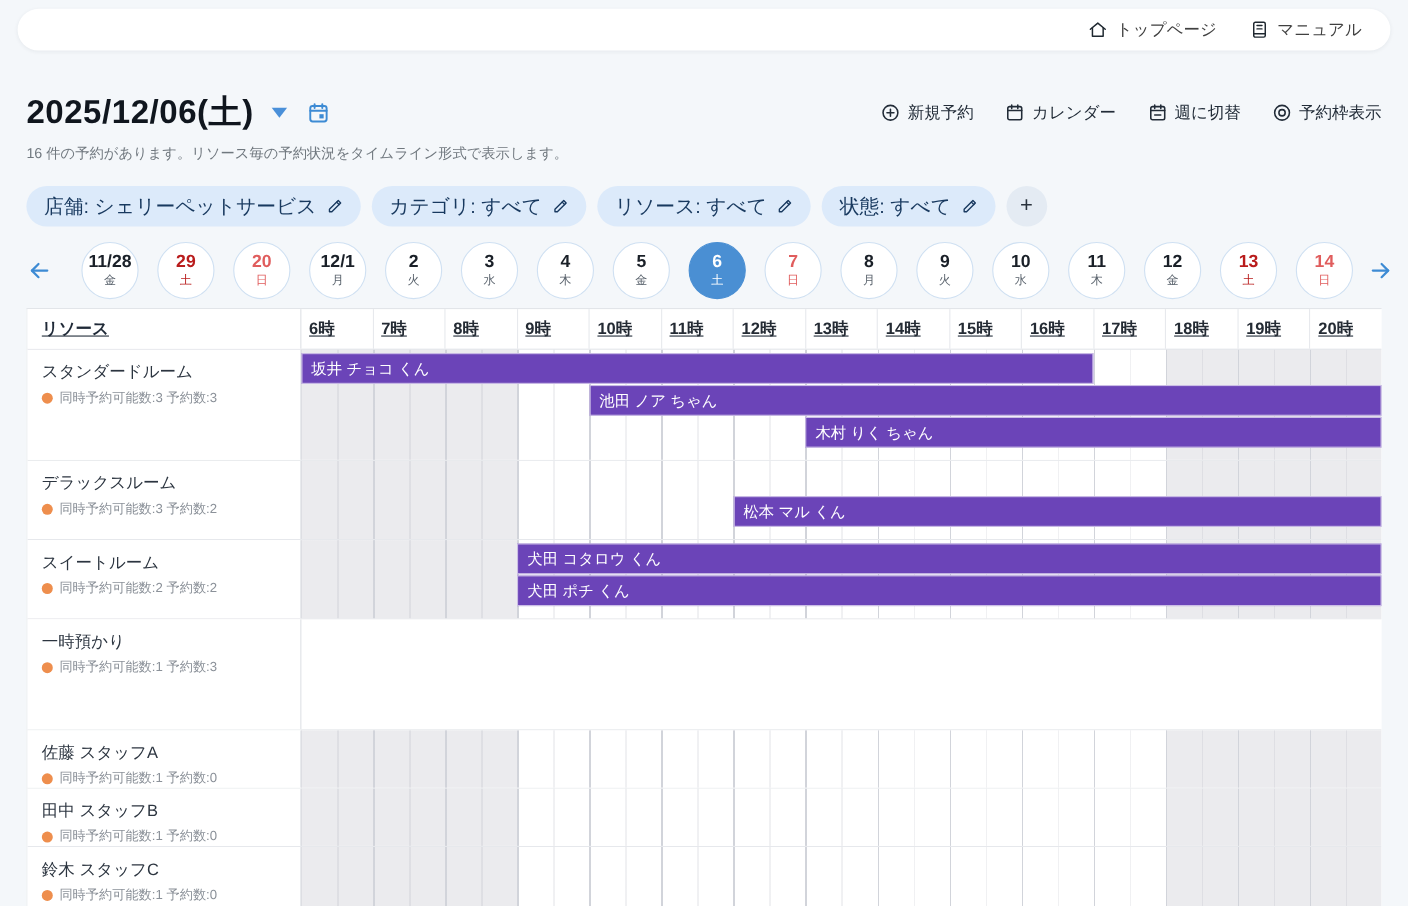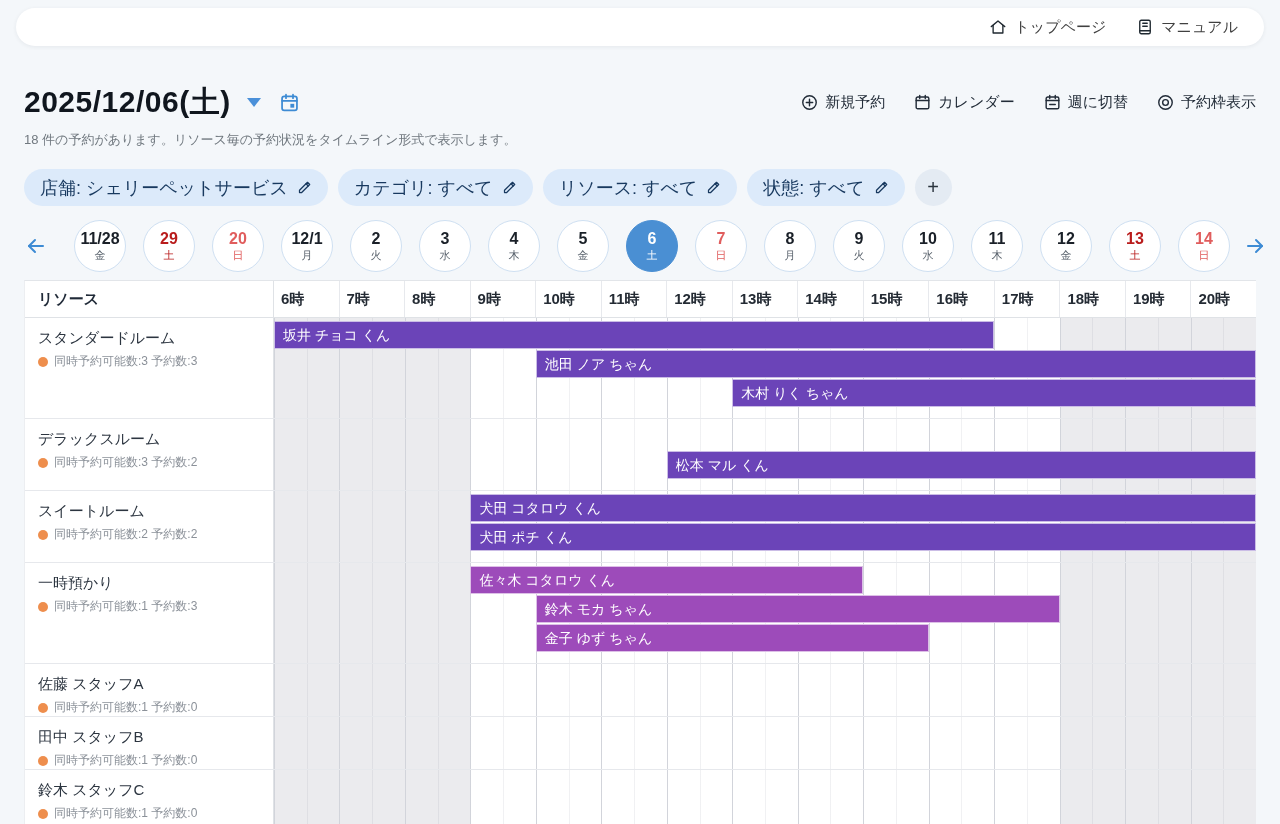--- a/index.html
+++ b/index.html
@@ -68,21 +68,21 @@
   .day.sunday .num,  .day.sunday .wd  { color:#e05d5d; }
   .day.selected { background:#4a8fd3; border-color:#4a8fd3; }
   .day.selected .num, .day.selected .wd { color:#fff; }
 
   
   .timeline {
     margin-top:8px; height:552px; background:#fff;
     border-top:1px solid #e2e5e9; border-left:1px solid #eceef1;
     display:flex; flex-direction:column; overflow:hidden;
   }
-  .t-head { display:flex; height:37px; border-bottom:1px solid #dfe2e6; flex:none; }
+  .t-head { display:flex; height:37px; border-bottom:1px solid #dfe2e6; flex:none;text-decoration:underline; }
   .res-col {
     width:249px; flex:none; border-right:1px solid #dfe2e6; background:#fff;
     padding-left:13px;
   }
   .t-head .res-col { display:flex; align-items:center; font-size:15px; font-weight:bold; color:#1f2937; }
   .time-area { flex:1; position:relative; display:flex; }
   .hour-cell {
     flex:1; border-left:1px solid #e7e9ed; display:flex; align-items:center;
     padding-left:7px; font-size:15px; font-weight:bold; color:#242b34; white-space:nowrap; overflow:hidden;
   }
@@ -180,21 +180,21 @@
             <svg viewBox="0 0 24 24" fill="none" stroke="#222c38" stroke-width="1.8">
               <circle cx="12" cy="12" r="8.5"></circle>
               <circle cx="12" cy="12" r="3.6"></circle>
             </svg>
           </span>
           <span>予約枠表示</span>
         </div>
       </div>
   </div>
 
-  <div class="subtitle">18 件の予約があります。リソース毎の予約状況をタイムライン形式で表示します。</div>
+  <div class="subtitle">16 件の予約があります。リソース毎の予約状況をタイムライン形式で表示します。</div>
 
   <div class="chips">
       <div class="chip">
         <span>店舗: シェリーペットサービス</span>
         <span style="display: flex;">
           <svg viewBox="0 0 24 24" fill="none" stroke="#18395f" stroke-width="2" stroke-linecap="round" stroke-linejoin="round">
             <path d="M16.8 3.7l3.5 3.5L7.5 20H4v-3.5L16.8 3.7z"></path>
             <path d="M14.5 6l3.5 3.5"></path>
           </svg>
         </span>
@@ -382,25 +382,20 @@
           </div>
         </div>
         <div class="t-row" style="height: 101px;">
           <div class="res-col">
             <div class="res-name">一時預かり</div>
             <div class="res-cap">
               <span class="dot" style="background: rgb(238, 142, 77);"></span>
               <span>同時予約可能数:1 予約数:3</span>
             </div>
           </div>
-          <div class="time-area">
-            <div class="bar" style="left: 20%; width: 40%; top: 3px; background: rgb(157, 75, 186);"><span>佐々木 コタロウ くん</span></div>
-            <div class="bar" style="left: 26.6667%; width: 53.3333%; top: 32px; background: rgb(157, 75, 186);"><span>鈴木 モカ ちゃん</span></div>
-            <div class="bar" style="left: 26.6667%; width: 40%; top: 61px; background: rgb(157, 75, 186);"><span>金子 ゆず ちゃん</span></div>
-          </div>
         </div>
         <div class="t-row" style="height: 53px;">
           <div class="res-col">
             <div class="res-name">佐藤 スタッフA</div>
             <div class="res-cap">
               <span class="dot" style="background: rgb(238, 142, 77);"></span>
               <span>同時予約可能数:1 予約数:0</span>
             </div>
           </div>
           <div class="time-area"></div>

